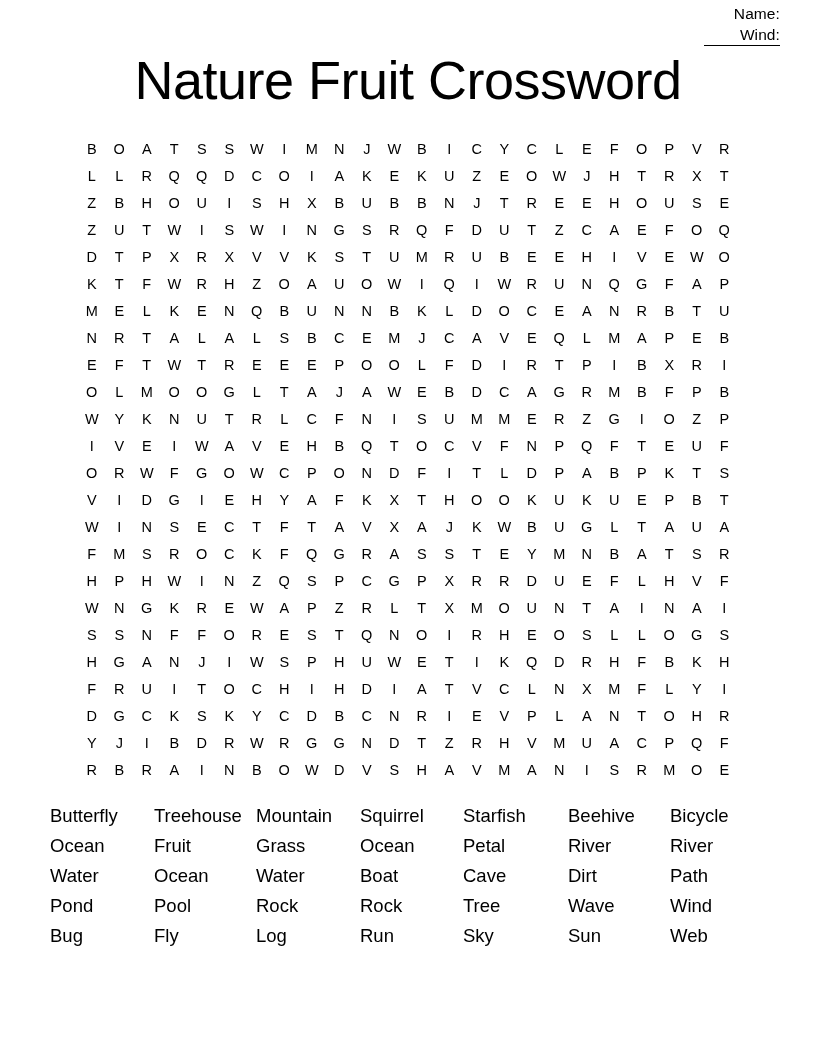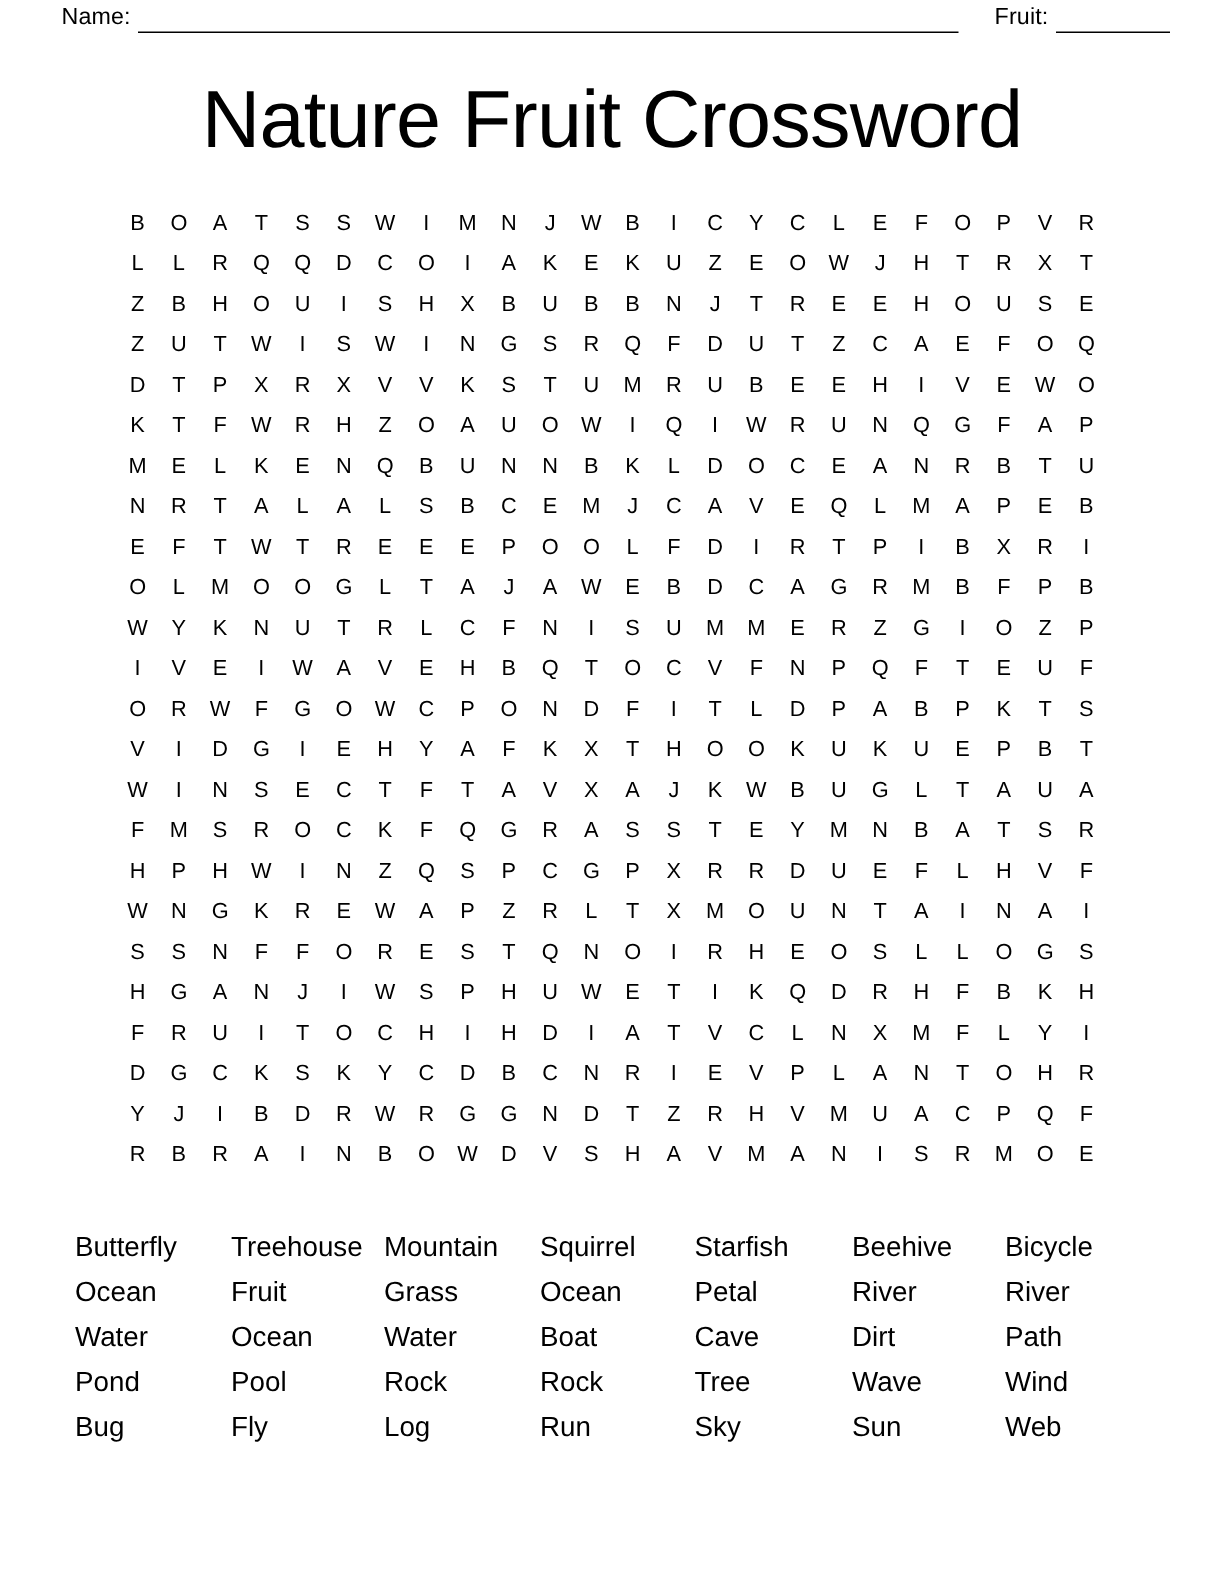--- a/index.html
+++ b/index.html
@@ -13,25 +13,26 @@
     font-family: "Liberation Sans", sans-serif;
     color: #000000;
     position: relative;
     overflow: hidden;
   }
 
   
   .namedate {
     display: flex;
     align-items: flex-end;
-    padding: 4px 36px 0 41px;
+    padding: 4px 36px 0 55px;
     font-size: 15.5px;
     line-height: 20px;
     height: 22px;
     box-sizing: border-box;
+    flex-direction: column;
   }
   .nd-label {
     white-space: nowrap;
     letter-spacing: 0.1px;
   }
   .nd-rule {
     border-bottom: 1px solid #000;
     height: 14px;
   }
   .nd-rule.name-rule { flex: 1 1 auto; margin: 0 0 0 5px; }
@@ -66,21 +67,21 @@
     line-height: 27px;
     height: 27px;
     font-family: "Liberation Sans", sans-serif;
     padding: 0;
     letter-spacing: 0;
     color: #000;
   }
 
   
   .word-list {
-    margin: 32px auto 0 auto;
+    margin: 17px auto 0 auto;
     width: 716px;
   }
   table.words {
     border-collapse: collapse;
     width: 716px;
     table-layout: fixed;
   }
   table.words td {
     font-size: 18.5px;
     line-height: 30px;
@@ -99,21 +100,21 @@
   table.words col.c5 { width: 102px; }
   table.words col.c6 { width: 96px; }
 </style>
 </head>
 <body>
 
 <div class="namedate">
   <span class="nd-label">Name:</span>
   <span class="nd-rule name-rule"></span>
   <span class="nd-gap"></span>
-  <span class="nd-label">Fruit:</span>
+  <span class="nd-label">Wind:</span>
   <span class="nd-rule date-rule"></span>
 </div>
 
 <h1 class="puzzle-title">Nature Fruit Crossword</h1>
 
 <div class="grid-wrap">
   <table class="letter-grid">
     <tbody>
         <tr>
           <td>B</td>

